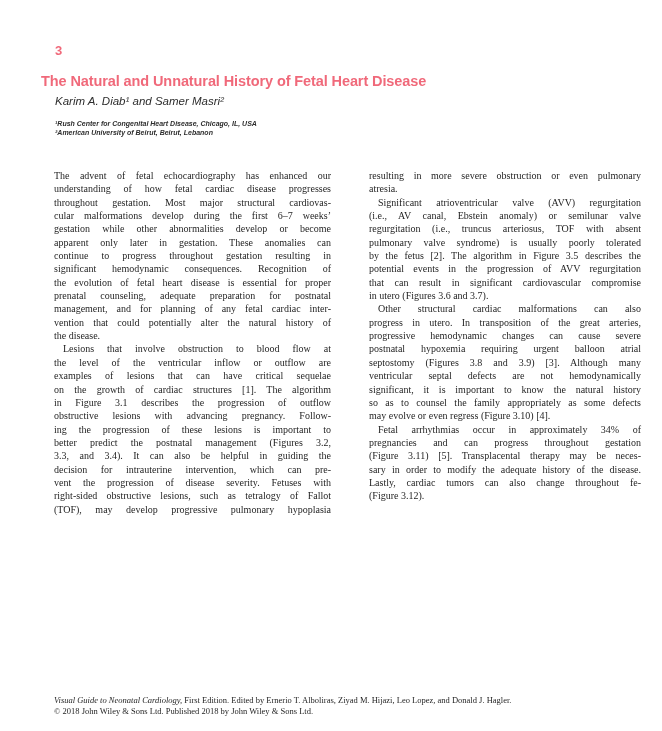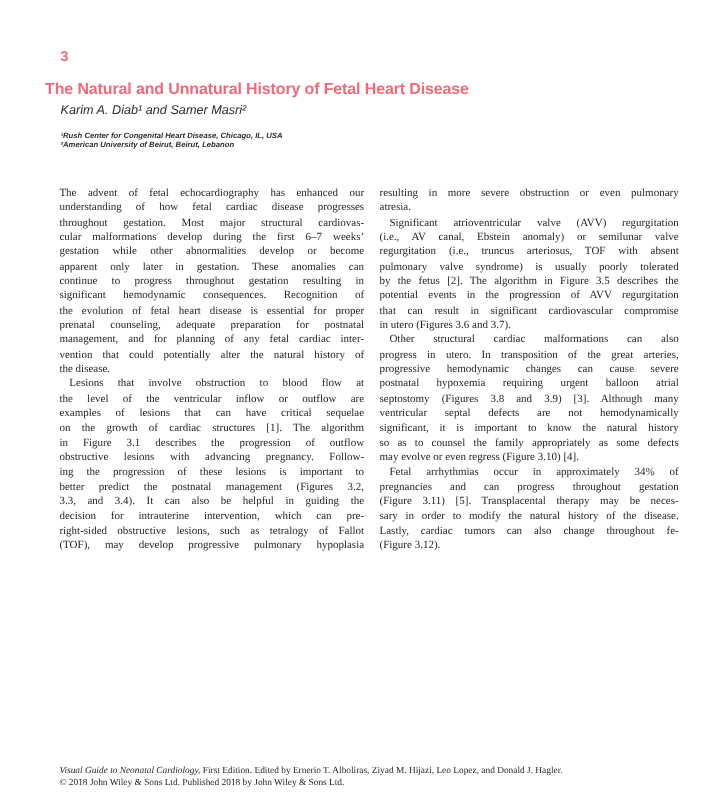--- a/index.html
+++ b/index.html
@@ -36,20 +36,21 @@
     position: absolute; left: 55px; top: 119px; width: 560px;
     font-family: "Liberation Sans", sans-serif;
     font-style: italic; font-weight: bold;
     font-size: 7px; line-height: 9.3px;
     color: #2d2d2d;
   }
 
   .columns {
     position: absolute; left: 54px; top: 169px; width: 563px;
     display: flex;
+    gap: 24px;
   }
   .col { flex: none; }
   .col-1 { width: 277px; margin-right: 14px; }
   .col-2 { width: 272px; }
   .line {
     font-family: "Liberation Serif", serif;
     font-size: 10px; line-height: 13.35px;
     color: #1f1f1f;
     white-space: normal;
   }
@@ -98,20 +99,21 @@
         <div class="line j ind">Lesions that involve obstruction to blood flow at</div>
         <div class="line j">the level of the ventricular inflow or outflow are</div>
         <div class="line j">examples of lesions that can have critical sequelae</div>
         <div class="line j">on the growth of cardiac structures [1]. The algorithm</div>
         <div class="line j">in Figure 3.1 describes the progression of outflow</div>
         <div class="line j">obstructive lesions with advancing pregnancy. Follow-</div>
         <div class="line j">ing the progression of these lesions is important to</div>
         <div class="line j">better predict the postnatal management (Figures 3.2,</div>
         <div class="line j">3.3, and 3.4). It can also be helpful in guiding the</div>
         <div class="line j">decision for intrauterine intervention, which can pre-</div>
+        <div class="line j">vent the progression of disease severity. Fetuses with</div>
         <div class="line j">right-sided obstructive lesions, such as tetralogy of Fallot</div>
         <div class="line j">(TOF), may develop progressive pulmonary hypoplasia</div>
       </div>
     <div class="col col-2">
         <div class="line j">resulting in more severe obstruction or even pulmonary</div>
         <div class="line">atresia.</div>
         <div class="line j ind">Significant atrioventricular valve (AVV) regurgitation</div>
         <div class="line j">(i.e., AV canal, Ebstein anomaly) or semilunar valve</div>
         <div class="line j">regurgitation (i.e., truncus arteriosus, TOF with absent</div>
         <div class="line j">pulmonary valve syndrome) is usually poorly tolerated</div>
@@ -124,21 +126,21 @@
         <div class="line j">progressive hemodynamic changes can cause severe</div>
         <div class="line j">postnatal hypoxemia requiring urgent balloon atrial</div>
         <div class="line j">septostomy (Figures 3.8 and 3.9) [3]. Although many</div>
         <div class="line j">ventricular septal defects are not hemodynamically</div>
         <div class="line j">significant, it is important to know the natural history</div>
         <div class="line j">so as to counsel the family appropriately as some defects</div>
         <div class="line">may evolve or even regress (Figure 3.10) [4].</div>
         <div class="line j ind">Fetal arrhythmias occur in approximately 34% of</div>
         <div class="line j">pregnancies and can progress throughout gestation</div>
         <div class="line j">(Figure 3.11) [5]. Transplacental therapy may be neces-</div>
-        <div class="line j">sary in order to modify the natural history of the disease.</div>
+        <div class="line j">sary in order to modify the adequate history of the disease.</div>
         <div class="line j">Lastly, cardiac tumors can also change throughout fe-</div>
         <div class="line">(Figure 3.12).</div>
       </div>
   </div>
 
   <div class="footer">
     <div>
       <span class="it">Visual Guide to Neonatal Cardiology,</span><span> First Edition. Edited by Ernerio T. Alboliras, Ziyad M. Hijazi, Leo Lopez, and Donald J. Hagler.</span>
     </div>
     <div>© 2018 John Wiley &amp; Sons Ltd. Published 2018 by John Wiley &amp; Sons Ltd.</div>

